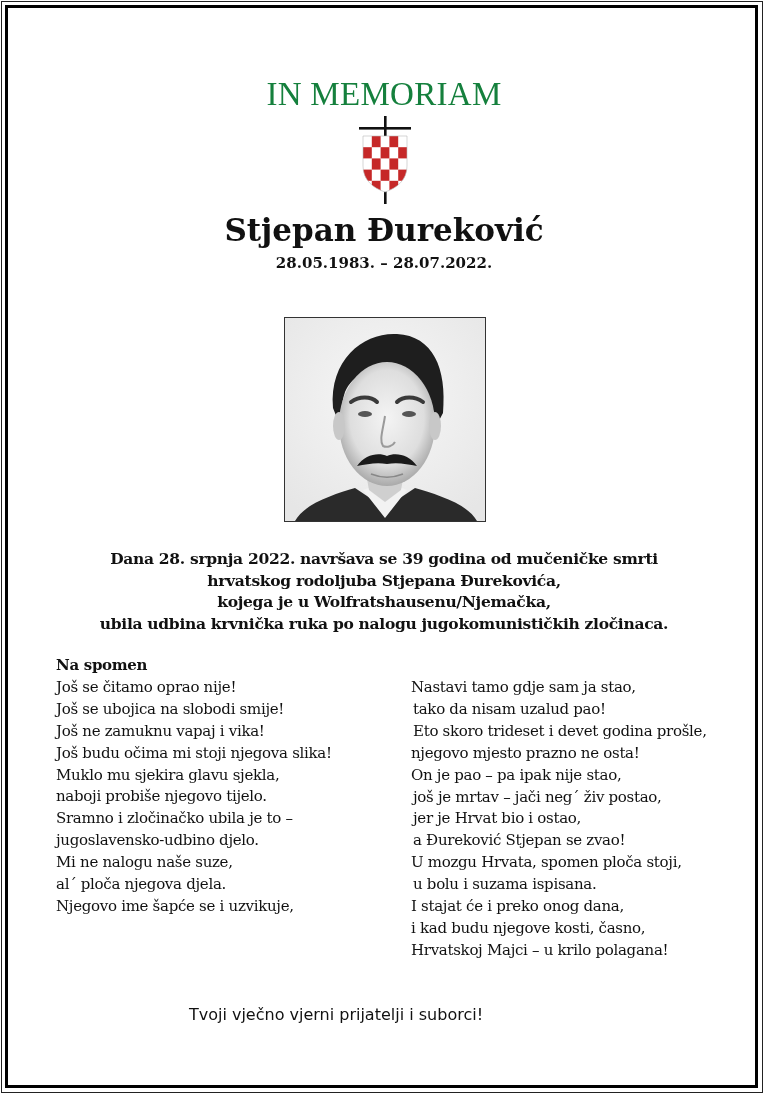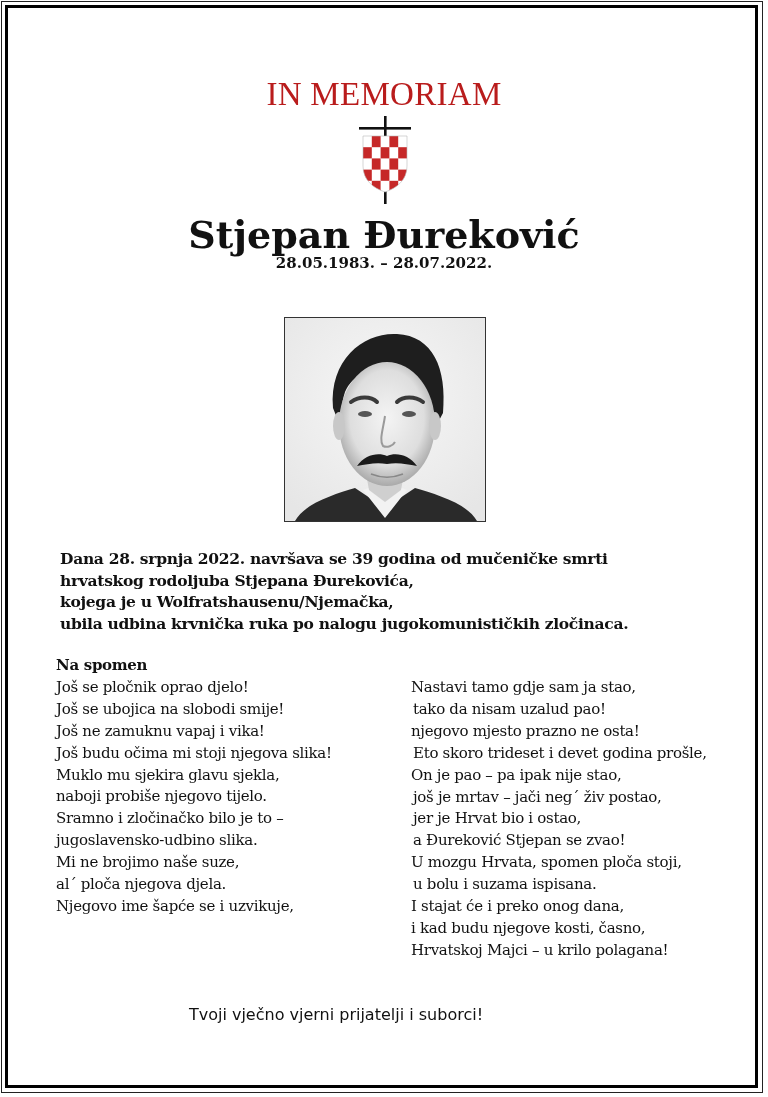--- a/index.html
+++ b/index.html
@@ -7,38 +7,38 @@
   .frame-outer {
     position:absolute; left:1px; top:1px; width:762px; height:1092px;
     border:1px solid #222; box-sizing:border-box;
   }
   .frame-inner {
     position:absolute; left:5px; top:5px; width:753px; height:1083px;
     border:3px solid #000; box-sizing:border-box;
   }
   .title {
     position:absolute; left:0; width:768px; top:76px; text-align:center;
-    font-family:"Liberation Serif", serif; font-size:33px; color:#b91c1c; letter-spacing:0.3px;
+    font-family:"Liberation Serif", serif; font-size:33px; color:#15803d; letter-spacing:0.3px;
   }
   .emblem { position:absolute; left:343px; top:114px; width:84px; height:90px; }
   .name {
     position:absolute; left:0; width:768px; top:212px; text-align:center;
-    font-family:"DejaVu Serif", serif; font-weight:bold; font-size:38px; color:#111;
+    font-family:"DejaVu Serif", serif; font-weight:bold; font-size:31px; color:#111;
   }
   .dates {
     position:absolute; left:0; width:768px; top:254px; text-align:center;
     font-family:"DejaVu Serif", serif; font-weight:bold; font-size:15px; color:#111;
   }
   .photo {
     position:absolute; left:284px; top:317px; width:202px; height:205px;
     border:1px solid #333; box-sizing:border-box; overflow:hidden;
     background:#f2f2f2;
   }
   .intro {
-    position:absolute; left:60px; width:648px; top:548px; text-align:left;
+    position:absolute; left:60px; width:648px; top:548px; text-align:center;
     font-family:"DejaVu Serif", serif; font-weight:bold; font-size:15.5px; line-height:21.5px; color:#111;
     letter-spacing:-0.3px;
   }
   .poem-col {
     position:absolute; font-family:"DejaVu Serif", serif; font-size:15px; line-height:21.9px; color:#111;
     letter-spacing:-0.3px;
   }
   .poem-left { left:56px; top:655px; width:340px; }
   .poem-right { left:411px; top:677px; width:350px; }
   .poem-title { font-weight:bold; }
@@ -137,38 +137,38 @@
 
 <div class="intro">
   <div>Dana 28. srpnja 2022. navršava se 39 godina od mučeničke smrti</div>
   <div>hrvatskog rodoljuba Stjepana Đurekovića,</div>
   <div>kojega je u Wolfratshausenu/Njemačka,</div>
   <div>ubila udbina krvnička ruka po nalogu jugokomunističkih zločinaca.</div>
 </div>
 
 <div class="poem-col poem-left">
   <span class="line poem-title">Na spomen</span>
-  <span class="line">Još se pločnik oprao djelo!</span>
+  <span class="line">Još se čitamo oprao nije!</span>
   <span class="line">Još se ubojica na slobodi smije!</span>
   <span class="line">Još ne zamuknu vapaj i vika!</span>
   <span class="line">Još budu očima mi stoji njegova slika!</span>
   <span class="line">Muklo mu sjekira glavu sjekla,</span>
   <span class="line">naboji probiše njegovo tijelo.</span>
-  <span class="line">Sramno i zločinačko bilo je to –</span>
-  <span class="line">jugoslavensko-udbino slika.</span>
-  <span class="line">Mi ne brojimo naše suze,</span>
+  <span class="line">Sramno i zločinačko ubila je to –</span>
+  <span class="line">jugoslavensko-udbino djelo.</span>
+  <span class="line">Mi ne nalogu naše suze,</span>
   <span class="line">al´ ploča njegova djela.</span>
   <span class="line">Njegovo ime šapće se i uzvikuje,</span>
 </div>
 
 <div class="poem-col poem-right">
   <span class="line">Nastavi tamo gdje sam ja stao,</span>
   <span class="line ind">tako da nisam uzalud pao!</span>
+  <span class="line ind">Eto skoro trideset i devet godina prošle,</span>
   <span class="line">njegovo mjesto prazno ne osta!</span>
-  <span class="line ind">Eto skoro trideset i devet godina prošle,</span>
   <span class="line">On je pao – pa ipak nije stao,</span>
   <span class="line ind">još je mrtav – jači neg´ živ postao,</span>
   <span class="line ind">jer je Hrvat bio i ostao,</span>
   <span class="line ind">a Đureković Stjepan se zvao!</span>
   <span class="line">U mozgu Hrvata, spomen ploča stoji,</span>
   <span class="line ind">u bolu i suzama ispisana.</span>
   <span class="line">I stajat će i preko onog dana,</span>
   <span class="line">i kad budu njegove kosti, časno,</span>
   <span class="line">Hrvatskoj Majci – u krilo polagana!</span>
 </div>

